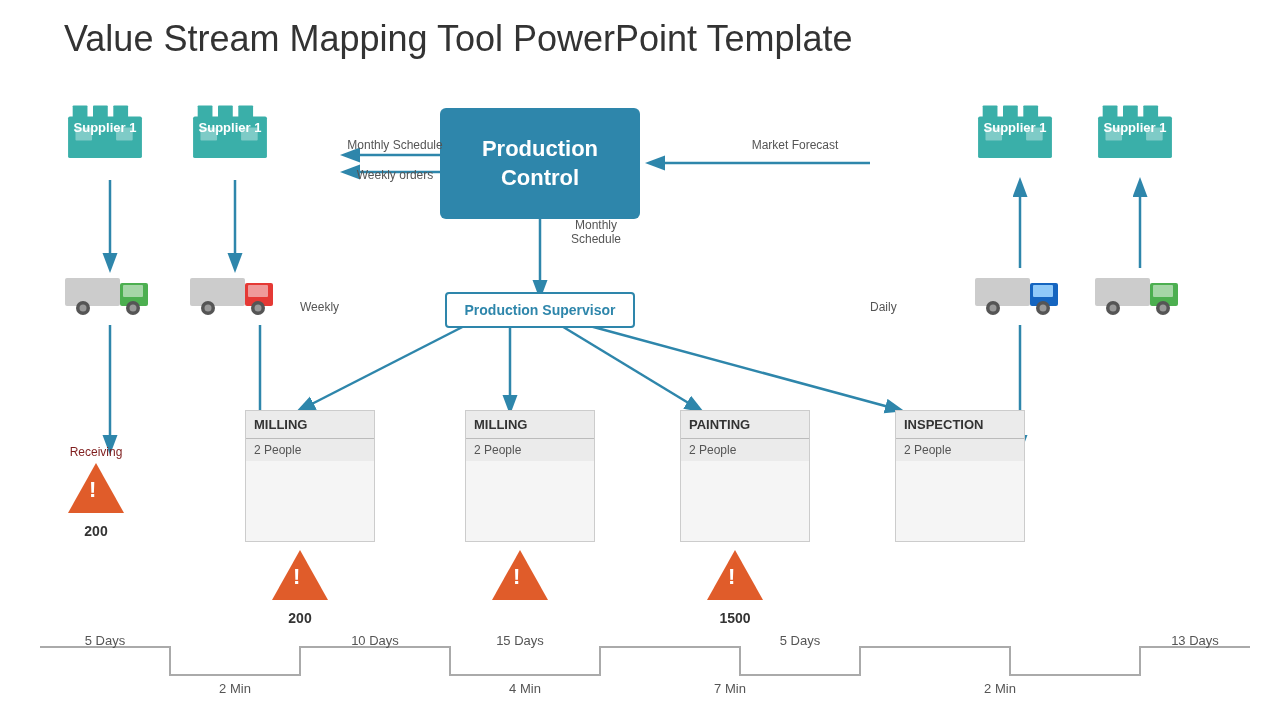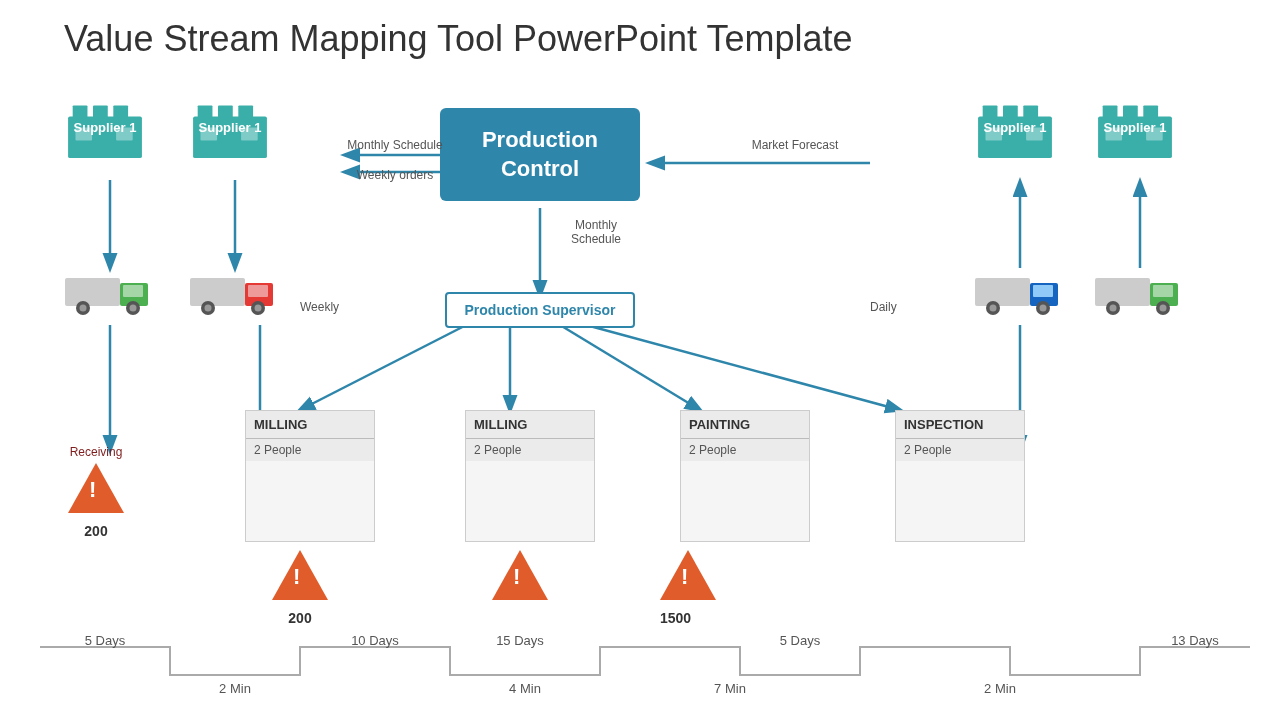--- a/index.html
+++ b/index.html
@@ -30,21 +30,21 @@
       height: 60px;
     }
 
     
     .prod-control {
       background: #2e86ab;
       color: #fff;
       font-size: 22px;
       font-weight: 700;
       border-radius: 6px;
-      padding: 18px 30px;
+      padding: 27px 30px;
       text-align: center;
       line-height: 1.3;
       width: 200px;
     }
 
     
     .prod-supervisor {
       border: 2px solid #2e86ab;
       color: #2e86ab;
       font-size: 14px;
@@ -311,21 +311,21 @@
       <div class="warning-triangle"></div>
     </div>
   </div>
 
   <div class="abs" style="left:660px; top:320px;">
     <div class="process-box">
       <div class="process-header">PAINTING</div>
       <div class="process-people">2 People</div>
       <div class="process-body"></div>
     </div>
-    <div style="text-align:left;margin-top:8px;">
+    <div style="text-align:center;margin-top:8px;">
       <div class="warning-triangle"></div>
       <div style="font-size:14px;color:#333;margin-top:6px;font-weight:600;">1500</div>
     </div>
   </div>
 
   <div class="abs" style="left:875px; top:320px;">
     <div class="process-box">
       <div class="process-header">INSPECTION</div>
       <div class="process-people">2 People</div>
       <div class="process-body"></div>

